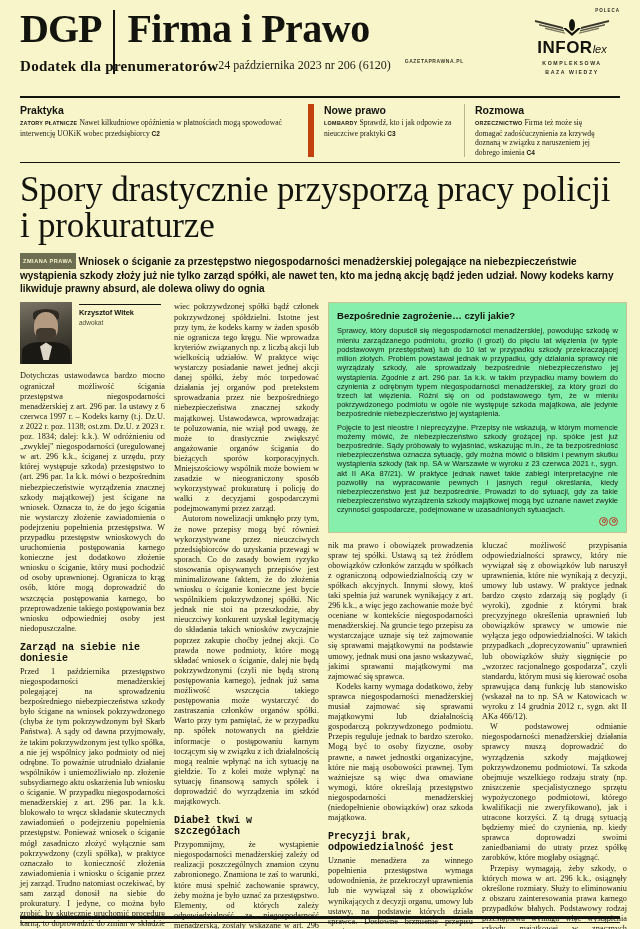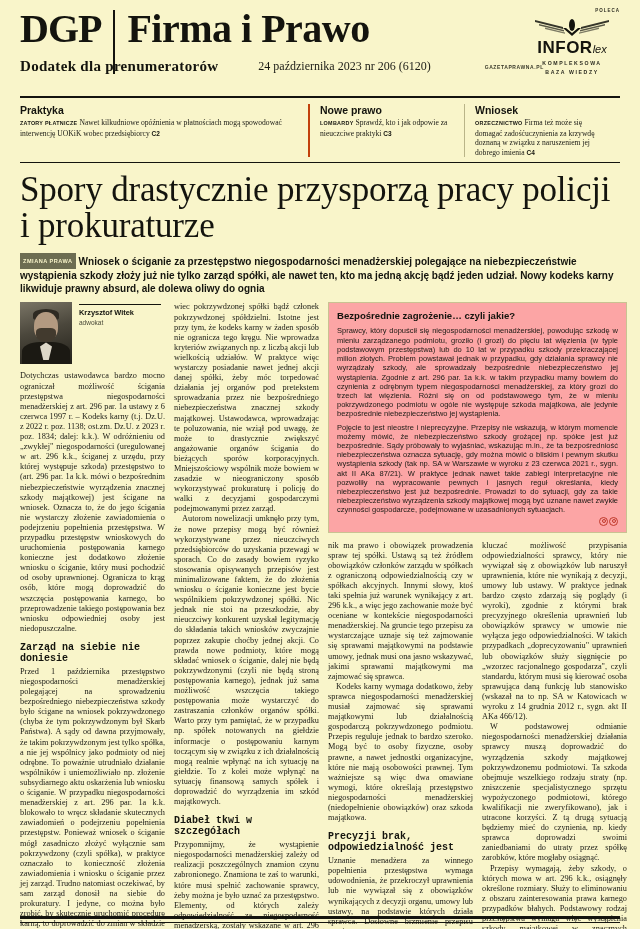--- a/index.html
+++ b/index.html
@@ -53,22 +53,21 @@
     font-size: 40px;
     line-height: 42px;
     letter-spacing: -0.5px;
     color: #14140e;
   }
   .sub-row {
     position: absolute;
     left: 0;
     top: 58px;
     display: flex;
-    align-items: center;
-    gap: 40px;
+    align-items: flex-start;
   }
   .sub-title {
     font-family: "Liberation Serif", serif;
     font-weight: bold;
     font-size: 15px;
     letter-spacing: 0.3px;
     color: #14140e;
   }
   .sub-date {
     font-family: "Liberation Serif", serif;
@@ -142,21 +141,21 @@
   .teasers {
     display: flex;
     padding-top: 6px;
     padding-bottom: 5px;
   }
   .teaser {
     padding-right: 10px;
     box-sizing: border-box;
   }
   .teaser.t1 { width: 48%; }
-  .teaser.t2 { width: 26%; border-left: 2px solid #c2410c; padding-left: 10px; }
+  .teaser.t2 { width: 26%; border-left: 6px solid #c2410c; padding-left: 10px; }
   .teaser.t3 { width: 26%; border-left: 1px solid #b9b488; padding-left: 10px; }
   .teaser-head {
     font-family: "Liberation Sans", sans-serif;
     font-weight: bold;
     font-size: 10.5px;
     color: #14140e;
     margin-bottom: 2px;
   }
   .teaser-body {
     font-family: "Liberation Serif", serif;
@@ -312,21 +311,21 @@
     font-family: Liberation Mono, monospace;
     font-weight: bold;
     font-size: 10px;
     color: #14140e;
     margin: 8px 0 3px 0;
     line-height: 11px;
   }
 
   
   .infobox {
-    background: #fca5a5;
+    background: #86efac;
     border: 1px solid #c9c292;
     box-sizing: border-box;
     padding: 7px 8px 6px 8px;
     margin-bottom: 8px;
   }
   .infobox-title {
     font-family: "Liberation Sans", sans-serif;
     font-weight: bold;
     font-size: 9.6px;
     color: #14140e;
@@ -420,21 +419,21 @@
   <div class="teasers">
     <div class="teaser t1">
       <div class="teaser-head">Praktyka</div>
       <div class="teaser-body"><span class="kicker">ZATORY PŁATNICZE</span> <span>Nawet kilkudniowe opóźnienia w płatnościach mogą spowodować interwencję UOKiK wobec przedsiębiorcy</span> <span class="pageref">C2</span></div>
     </div>
     <div class="teaser t2">
       <div class="teaser-head">Nowe prawo</div>
       <div class="teaser-body"><span class="kicker">LOMBARDY</span> <span>Sprawdź, kto i jak odpowie za nieuczciwe praktyki</span> <span class="pageref">C3</span></div>
     </div>
     <div class="teaser t3">
-      <div class="teaser-head">Wniosek</div>
+      <div class="teaser-head">Rozmowa</div>
       <div class="teaser-body"><span class="kicker">ORZECZNICTWO</span> <span>Firma też może się domagać zadośćuczynienia za krzywdę doznaną w związku z naruszeniem jej dobrego imienia</span> <span class="pageref">C4</span></div>
     </div>
   </div>
 
   <div class="rule-thin"></div>
 
   <h1 class="headline">Spory drastycznie przysporzą pracy policji i prokuraturze</h1>
 
   <div class="lead">
     <span class="lead-badge">ZMIANA PRAWA</span><span>Wniosek o ściganie za przestępstwo niegospodarności menadżerskiej polegające na niebezpieczeństwie wystąpienia szkody złoży już nie tylko zarząd spółki, ale nawet ten, kto ma jedną akcję bądź jeden udział. Nowy kodeks karny likwiduje prawny absurd, ale dolewa oliwy do ognia</span>

